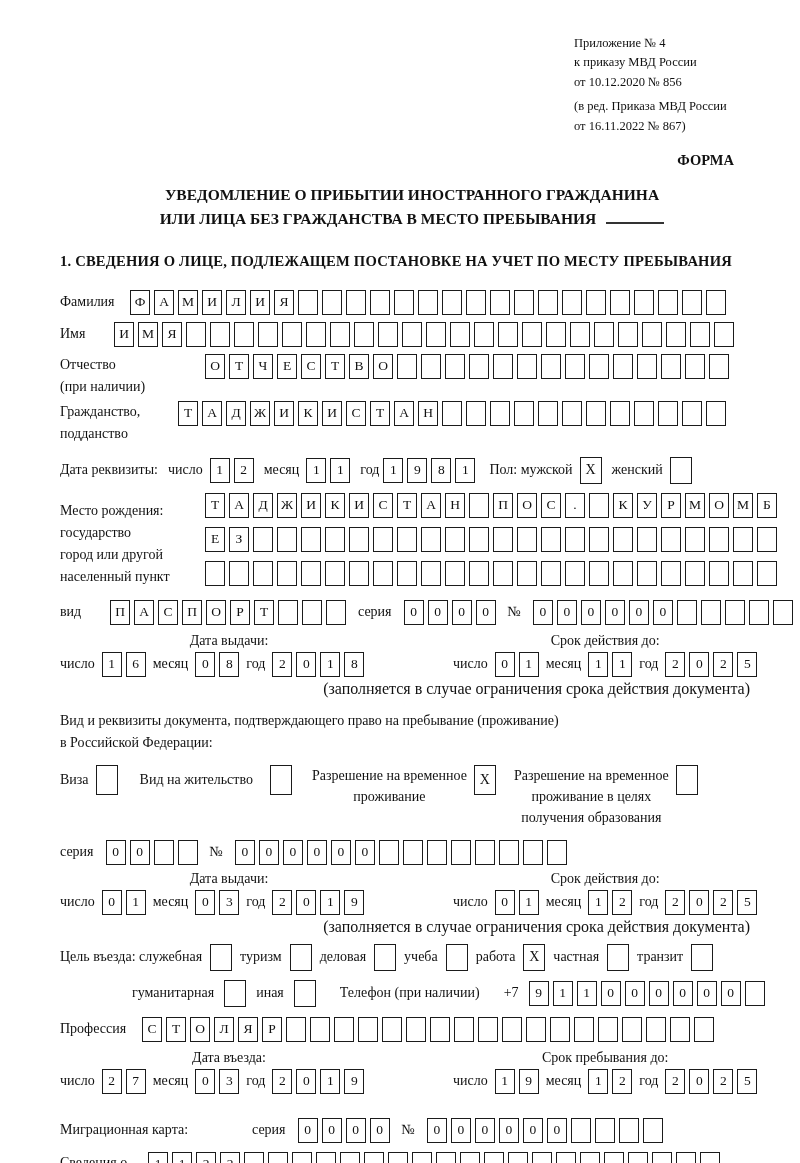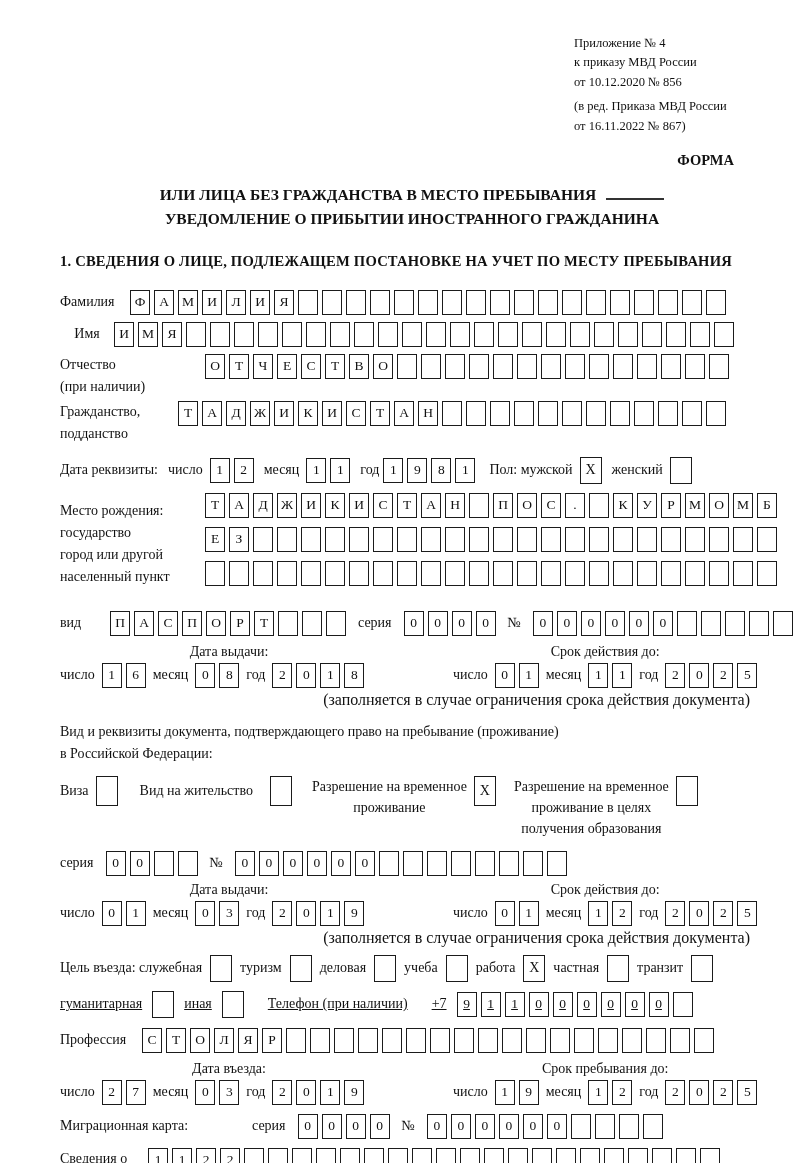--- a/index.html
+++ b/index.html
@@ -33,39 +33,39 @@
   .stack>.boxes{margin-bottom:9px;}
   .center-bold{font-weight:bold;text-align:center;font-size:14px;margin-top:10px;}
   .dates{display:flex;gap:55px;margin-top:8px;}
   .dcol{flex:0 0 auto;}
   .dcol .dlbl{text-align:center;font-size:14px;margin-bottom:3px;}
   .drow{display:flex;align-items:center;gap:7px;}
   .fine{font-size:16px;text-align:right;margin:3px 14px 0 0;}
   .para{font-size:14px;margin-top:12px;line-height:1.6;}
   .visa-row{display:flex;align-items:flex-start;gap:14px;margin-top:10px;}
   .ctr{text-align:center;font-size:14px;line-height:1.5;}
-  .ind{text-decoration:underline;}
+  .ind{margin-left:72px;}
 </style>
 </head>
 <body>
 
 <div class="page">
 
   <div class="hdr">
     <div>Приложение № 4</div>
     <div>к приказу МВД России</div>
     <div>от 10.12.2020 № 856</div>
     <div>(в ред. Приказа МВД России</div>
     <div>от 16.11.2022 № 867)</div>
   </div>
   <div class="forma">ФОРМА</div>
 
   <div class="title">
+    <div>УВЕДОМЛЕНИЕ О ПРИБЫТИИ ИНОСТРАННОГО ГРАЖДАНИНА</div>
     <div><span>ИЛИ ЛИЦА БЕЗ ГРАЖДАНСТВА В МЕСТО ПРЕБЫВАНИЯ</span><span class="uline"></span></div>
-    <div>УВЕДОМЛЕНИЕ О ПРИБЫТИИ ИНОСТРАННОГО ГРАЖДАНИНА</div>
   </div>
 
   <div class="sect">1. СВЕДЕНИЯ О ЛИЦЕ, ПОДЛЕЖАЩЕМ ПОСТАНОВКЕ НА УЧЕТ ПО МЕСТУ ПРЕБЫВАНИЯ</div>
 
   <div class="row" style="margin-top:20px;">
     <span class="lbl" style="width:70px;">Фамилия</span>
     <span class="boxes">
         <span class="box">Ф</span>
         <span class="box">А</span>
         <span class="box">М</span>
@@ -88,21 +88,21 @@
         <span class="box"></span>
         <span class="box"></span>
         <span class="box"></span>
         <span class="box"></span>
         <span class="box"></span>
         <span class="box"></span>
       </span>
   </div>
 
   <div class="row">
-    <span class="lbl" style="width:54px;text-align:center;">Имя</span>
+    <span class="lbl" style="width:54px;">Имя</span>
     <span class="boxes">
         <span class="box">И</span>
         <span class="box">М</span>
         <span class="box">Я</span>
         <span class="box"></span>
         <span class="box"></span>
         <span class="box"></span>
         <span class="box"></span>
         <span class="box"></span>
         <span class="box"></span>
@@ -307,21 +307,21 @@
           <span class="box"></span>
           <span class="box"></span>
           <span class="box"></span>
           <span class="box"></span>
           <span class="box"></span>
         </span>
     </span>
   </div>
 
 
-  <div class="row" style="gap:12px;margin-top:16px;">
+  <div class="row" style="gap:12px;margin-top:5px;">
     <span class="lbl" style="width:38px;">вид</span>
     <span class="boxes">
         <span class="box">П</span>
         <span class="box">А</span>
         <span class="box">С</span>
         <span class="box">П</span>
         <span class="box">О</span>
         <span class="box">Р</span>
         <span class="box">Т</span>
         <span class="box"></span>
@@ -613,21 +613,21 @@
         <span class="boxes">
             <span class="box">2</span>
             <span class="box">0</span>
             <span class="box">2</span>
             <span class="box">5</span>
           </span>
       </div>
     </div>
   </div>
 
-  <div class="row" style="gap:12px;margin-top:9px;">
+  <div class="row" style="gap:12px;margin-top:24px;">
     <span class="lbl" style="width:152px;">Миграционная карта:</span>
     <span class="lbl" style="margin-left:28px;">серия</span>
     <span class="boxes">
         <span class="box">0</span>
         <span class="box">0</span>
         <span class="box">0</span>
         <span class="box">0</span>
       </span>
     <span class="lbl">№</span>
     <span class="boxes">

